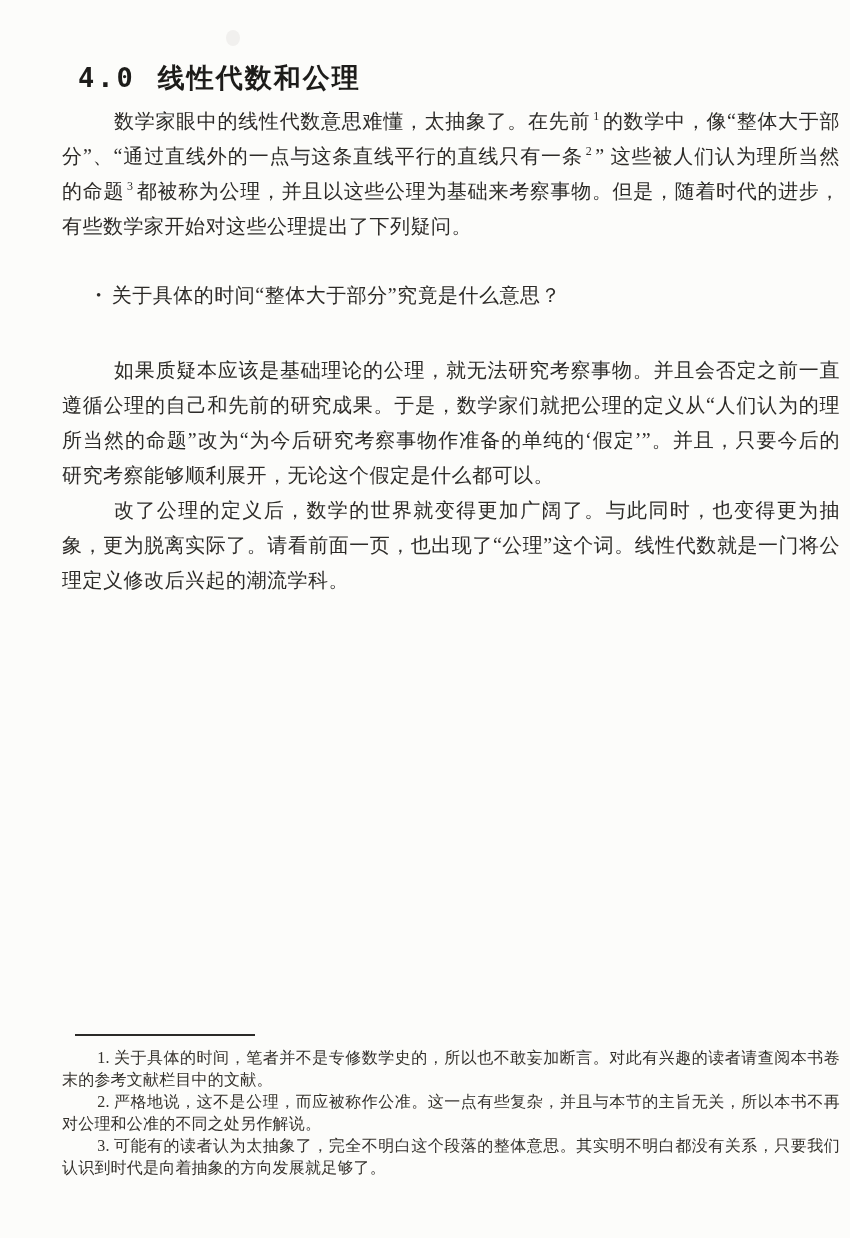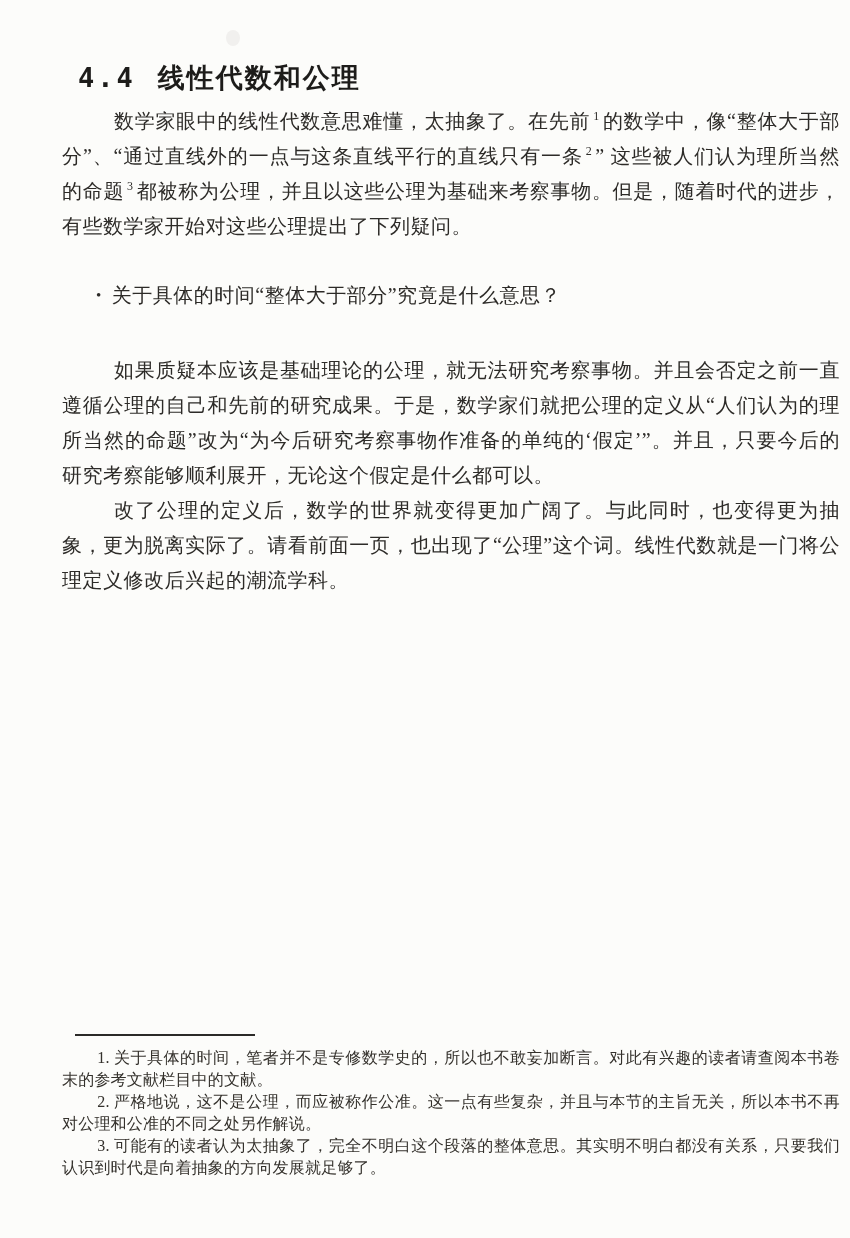--- a/index.html
+++ b/index.html
@@ -136,21 +136,21 @@
   }
 </style>
 </head>
 <body>
 
 <div class="page">
 
   <div class="scan-smudge"></div>
 
   <div class="heading">
-    <span class="num">4.4</span>
+    <span class="num">4.0</span>
     <span class="txt">线性代数和公理</span>
   </div>
 
   <div class="body-text">
 
     <p class="para">数学家眼中的线性代数意思难懂，太抽象了。在先前<sup>1</sup>的数学中，像“整体大于部分”、“通过直线外的一点与这条直线平行的直线只有一条<sup>2</sup>” 这些被人们认为理所当然的命题<sup>3</sup>都被称为公理，并且以这些公理为基础来考察事物。但是，随着时代的进步，有些数学家开始对这些公理提出了下列疑问。</p>
 
     <ul class="bullet-list">
       <li class="bullet-item">
         <span class="bullet-dot">•</span><span>关于具体的时间“整体大于部分”究竟是什么意思？</span>

